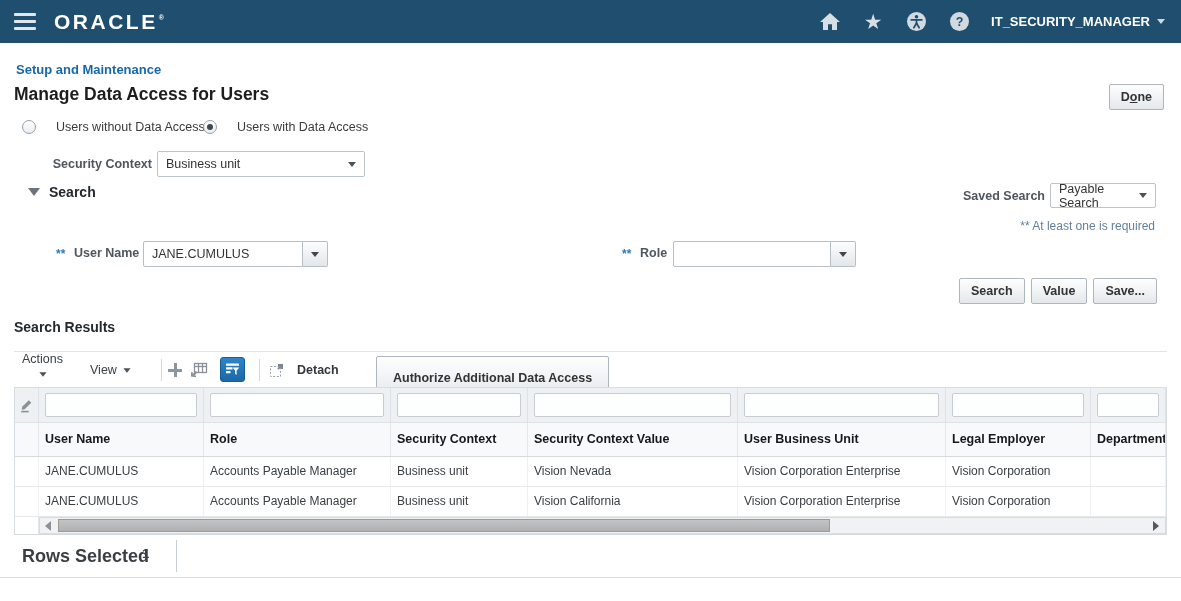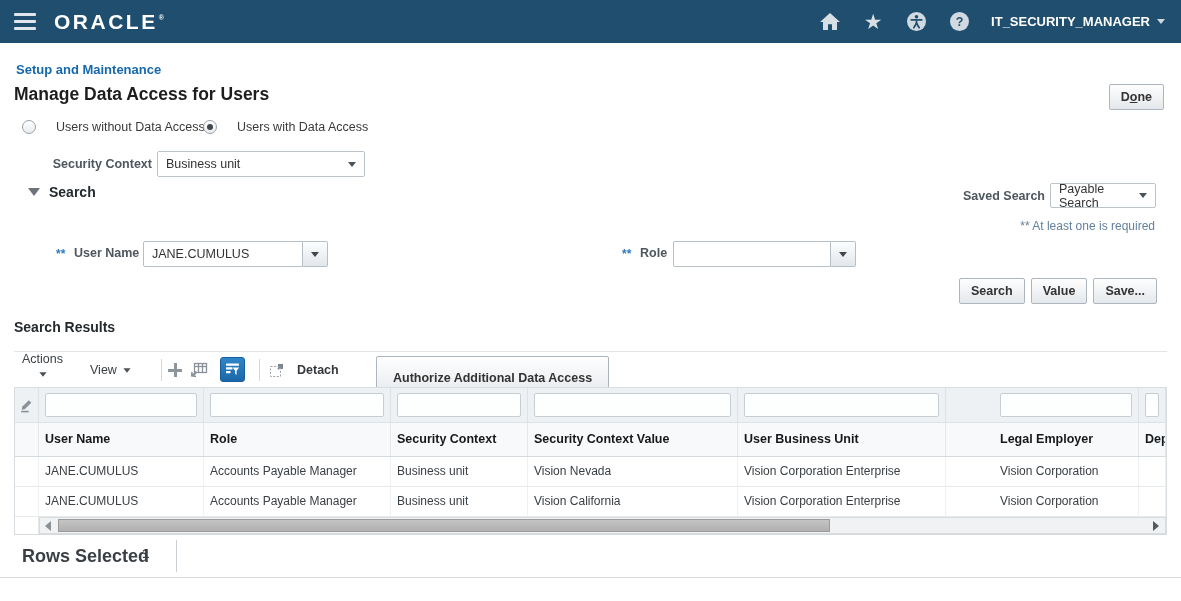--- a/index.html
+++ b/index.html
@@ -92,21 +92,21 @@
              background:linear-gradient(#2f86c8,#1a67a9); border:1px solid #175d9a;
              display:flex; align-items:center; justify-content:center; cursor:pointer; }
   .tb-detach { left:255px; font-weight:bold; color:#33383d;gap:12px; }
   .authorize-btn { position:absolute; left:362px; top:4px; height:43px; padding:0 16px; }
 
   
   .rtable { left:14px; top:387px; width:1153px; border-left:1px solid #d8dde1; border-right:1px solid #d8dde1; }
   .t-row { display:flex; width:100%; }
   .t-cell { flex:none; overflow:hidden; white-space:nowrap; }
   .gutter { width:24px; } .c1 { width:165px; } .c2 { width:187px; } .c3 { width:137px; }
-  .c4 { width:210px; } .c5 { width:208px; } .c6 { width:145px;margin-left:48px; } .c7 { flex:1; }
+  .c4 { width:210px; } .c5 { width:208px; } .c6 { width:145px; } .c7 { flex:1; }
   .filter-row { height:36px; background:#edf1f4; border-bottom:1px solid #dde2e6; border-top:1px solid #d8dde1; }
   .filter-row .t-cell { border-right:1px solid #dde2e6; display:flex; align-items:center; }
   .filter-row .gutter { justify-content:center; }
   .filter-input { width:calc(100% - 12px); height:24px; margin:0 6px; background:#fdfefe;
                   border:1px solid #c6ced4; border-radius:2px; outline:none;
                   font-family:"Liberation Sans",sans-serif; font-size:12px; padding:0 5px; }
   .header-row { height:34px; background:#f8f9fa; border-bottom:1px solid #d5dadf; }
   .header-row .t-cell { border-right:1px solid #e3e7ea; line-height:33px; padding-left:6px;
                         font-size:12.5px; font-weight:bold; color:#16191c; cursor:pointer; }
   .data-row { height:30px; background:#fff; border-bottom:1px solid #e7eaed; cursor:pointer; }

